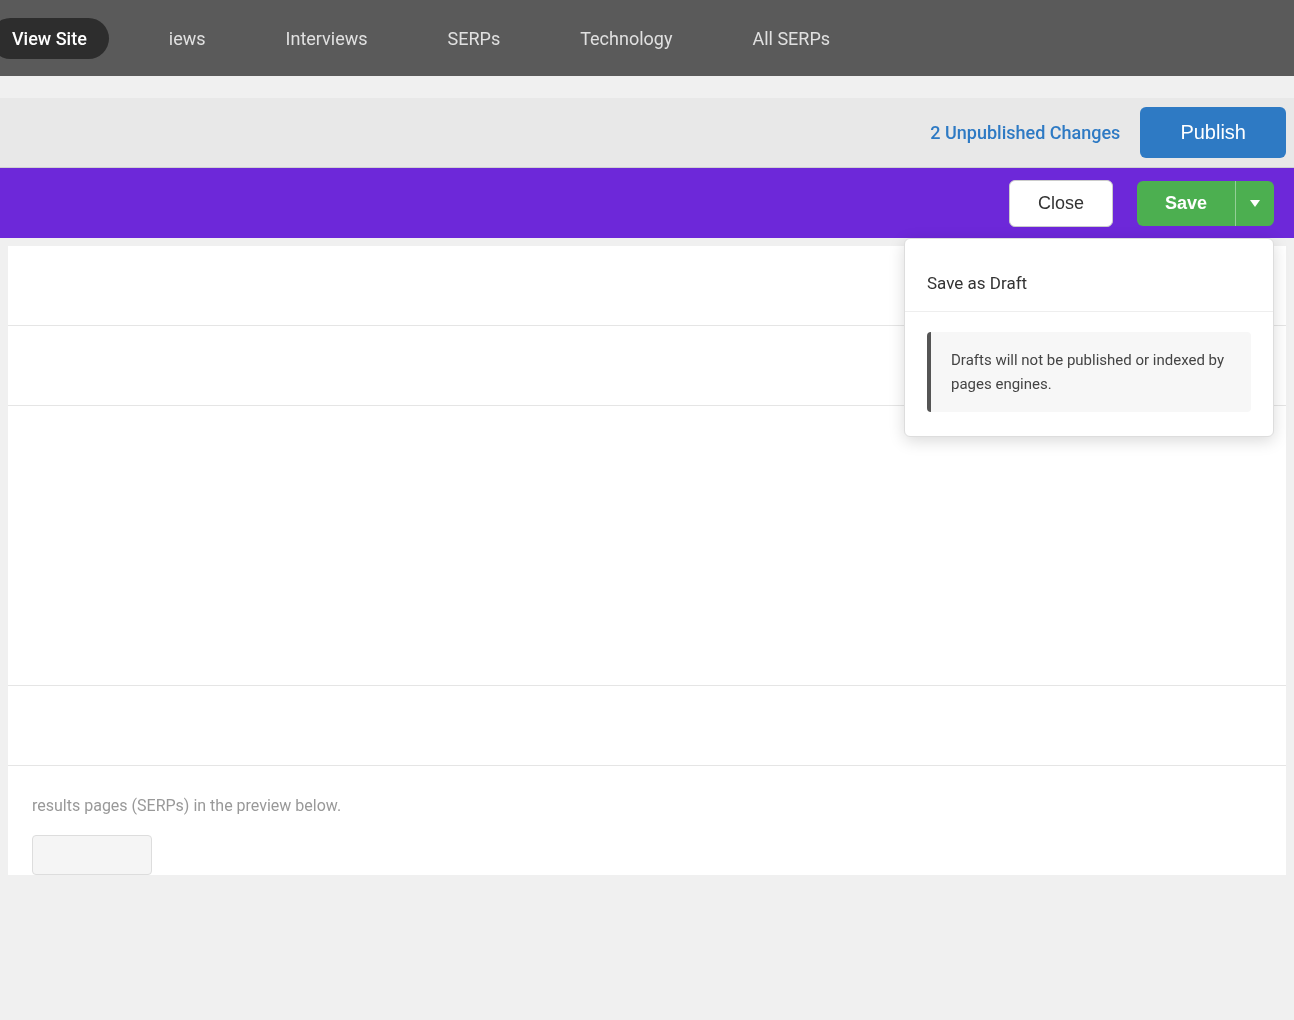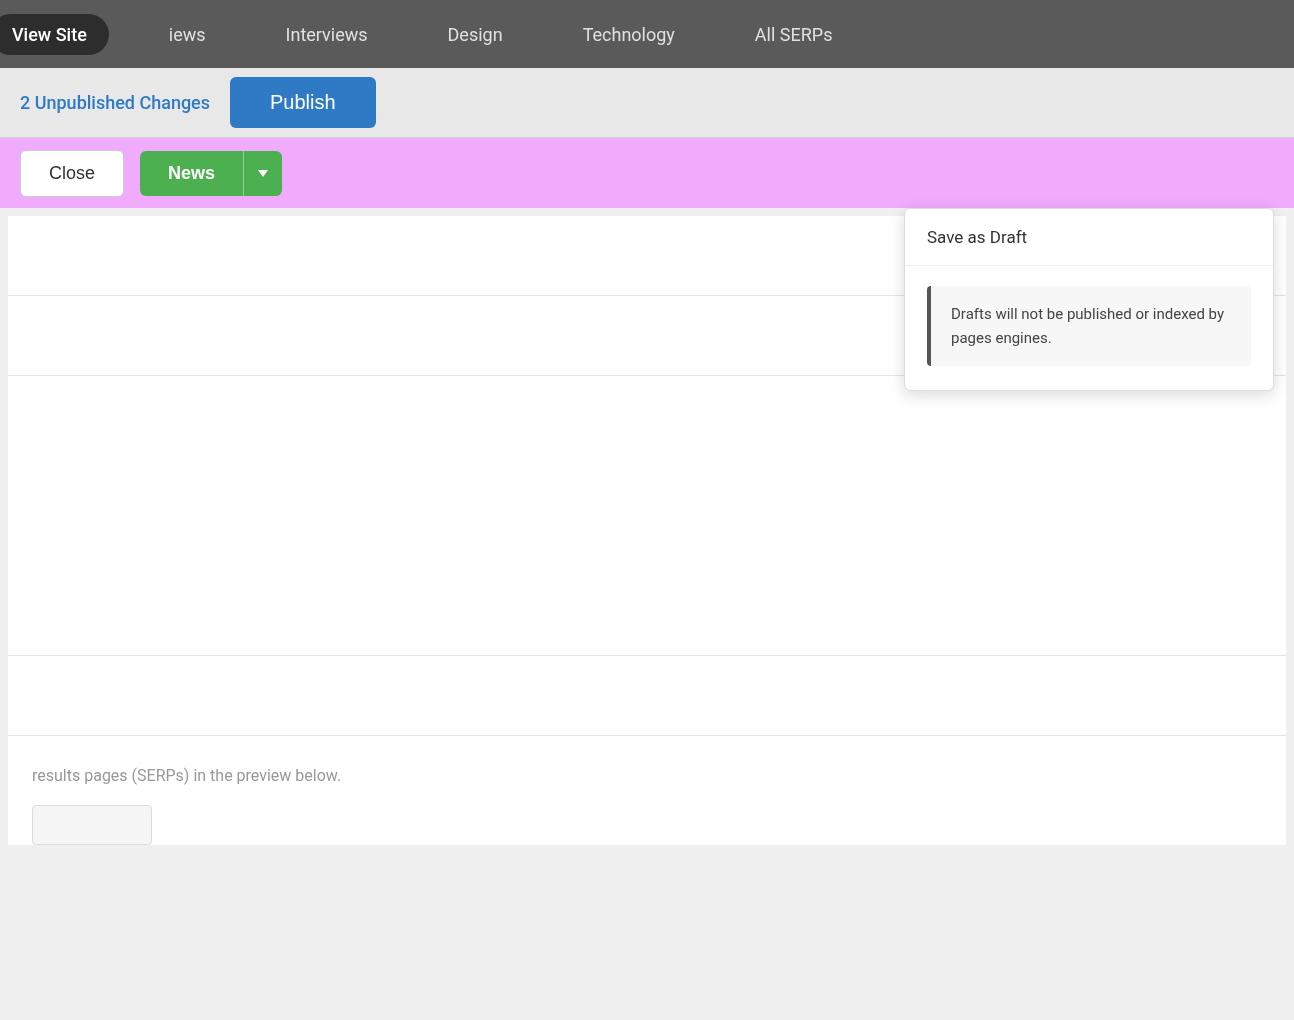--- a/index.html
+++ b/index.html
@@ -12,21 +12,21 @@
       font-family: -apple-system, BlinkMacSystemFont, 'Segoe UI', Roboto, sans-serif;
       background: #f0f0f0;
       width: 1294px;
       min-height: 1020px;
       overflow: hidden;
     }
 
     
     .top-nav {
       background: #5a5a5a;
-      height: 68px;
+      height: 76px;
       display: flex;
       align-items: center;
       padding: 0 0 0 0;
       position: relative;
     }
 
     .view-site-btn {
       background: #2d2d2d;
       color: #ffffff;
       border-radius: 24px;
@@ -50,23 +50,24 @@
       padding: 0 40px;
       cursor: pointer;
     }
 
     
     .publish-bar {
       background: #e8e8e8;
       height: 70px;
       display: flex;
       align-items: center;
-      justify-content: flex-start;
-      padding: 0 20px;
+      justify-content: flex-end;
+      padding: 0 8px;
       border-bottom: 1px solid #d0d0d0;
+      margin-top: 22px;
     }
 
     .unpublished-changes {
       color: #2e7ac4;
       font-size: 18px;
       font-weight: 500;
       margin-right: 20px;
     }
 
     .publish-btn {
@@ -75,27 +76,27 @@
       border: none;
       border-radius: 6px;
       padding: 14px 40px;
       font-size: 20px;
       font-weight: 400;
       cursor: pointer;
     }
 
     
     .action-bar {
-      background: #f0abfc;
+      background: #6d28d9;
       height: 70px;
       display: flex;
       align-items: center;
-      justify-content: flex-start;
+      justify-content: flex-end;
       padding: 0 20px;
-      gap: 16px;
+      gap: 24px;
       position: relative;
     }
 
     .close-btn {
       background: #ffffff;
       color: #333;
       border: 1px solid #ccc;
       border-radius: 6px;
       padding: 12px 28px;
       font-size: 18px;
@@ -154,20 +155,21 @@
       z-index: 100;
       overflow: hidden;
     }
 
     .dropdown-menu-item {
       padding: 18px 22px;
       font-size: 17px;
       color: #333;
       cursor: pointer;
       border-bottom: 1px solid #eee;
+      margin-top: 16px;
     }
 
     .dropdown-info {
       padding: 16px 20px;
       margin: 10px;
       background: #f7f7f7;
       border-left: 4px solid #555;
       border-radius: 4px;
       font-size: 15px;
       color: #444;
@@ -219,35 +221,35 @@
     }
   </style>
 </head>
 <body>
 
 <div class="top-nav">
   <div class="view-site-btn">View Site</div>
   <nav class="nav-items">
     <span class="nav-item">iews</span>
     <span class="nav-item">Interviews</span>
-    <span class="nav-item">Design</span>
+    <span class="nav-item">SERPs</span>
     <span class="nav-item">Technology</span>
     <span class="nav-item">All SERPs</span>
   </nav>
 </div>
 
 <div class="publish-bar">
   <span class="unpublished-changes">2 Unpublished Changes</span>
   <button class="publish-btn">Publish</button>
 </div>
 
 <div class="action-bar">
   <button class="close-btn">Close</button>
   <div class="save-btn-group">
-    <button class="save-btn-main">News</button>
+    <button class="save-btn-main">Save</button>
     <button class="save-btn-dropdown">
       <span class="chevron-down"></span>
     </button>
   </div>
 
   <div class="dropdown-menu">
     <div class="dropdown-menu-item">Save as Draft</div>
     <div style="padding: 10px 12px 14px;">
       <div class="dropdown-info">Drafts will not be published or indexed by pages engines.</div>
     </div>

